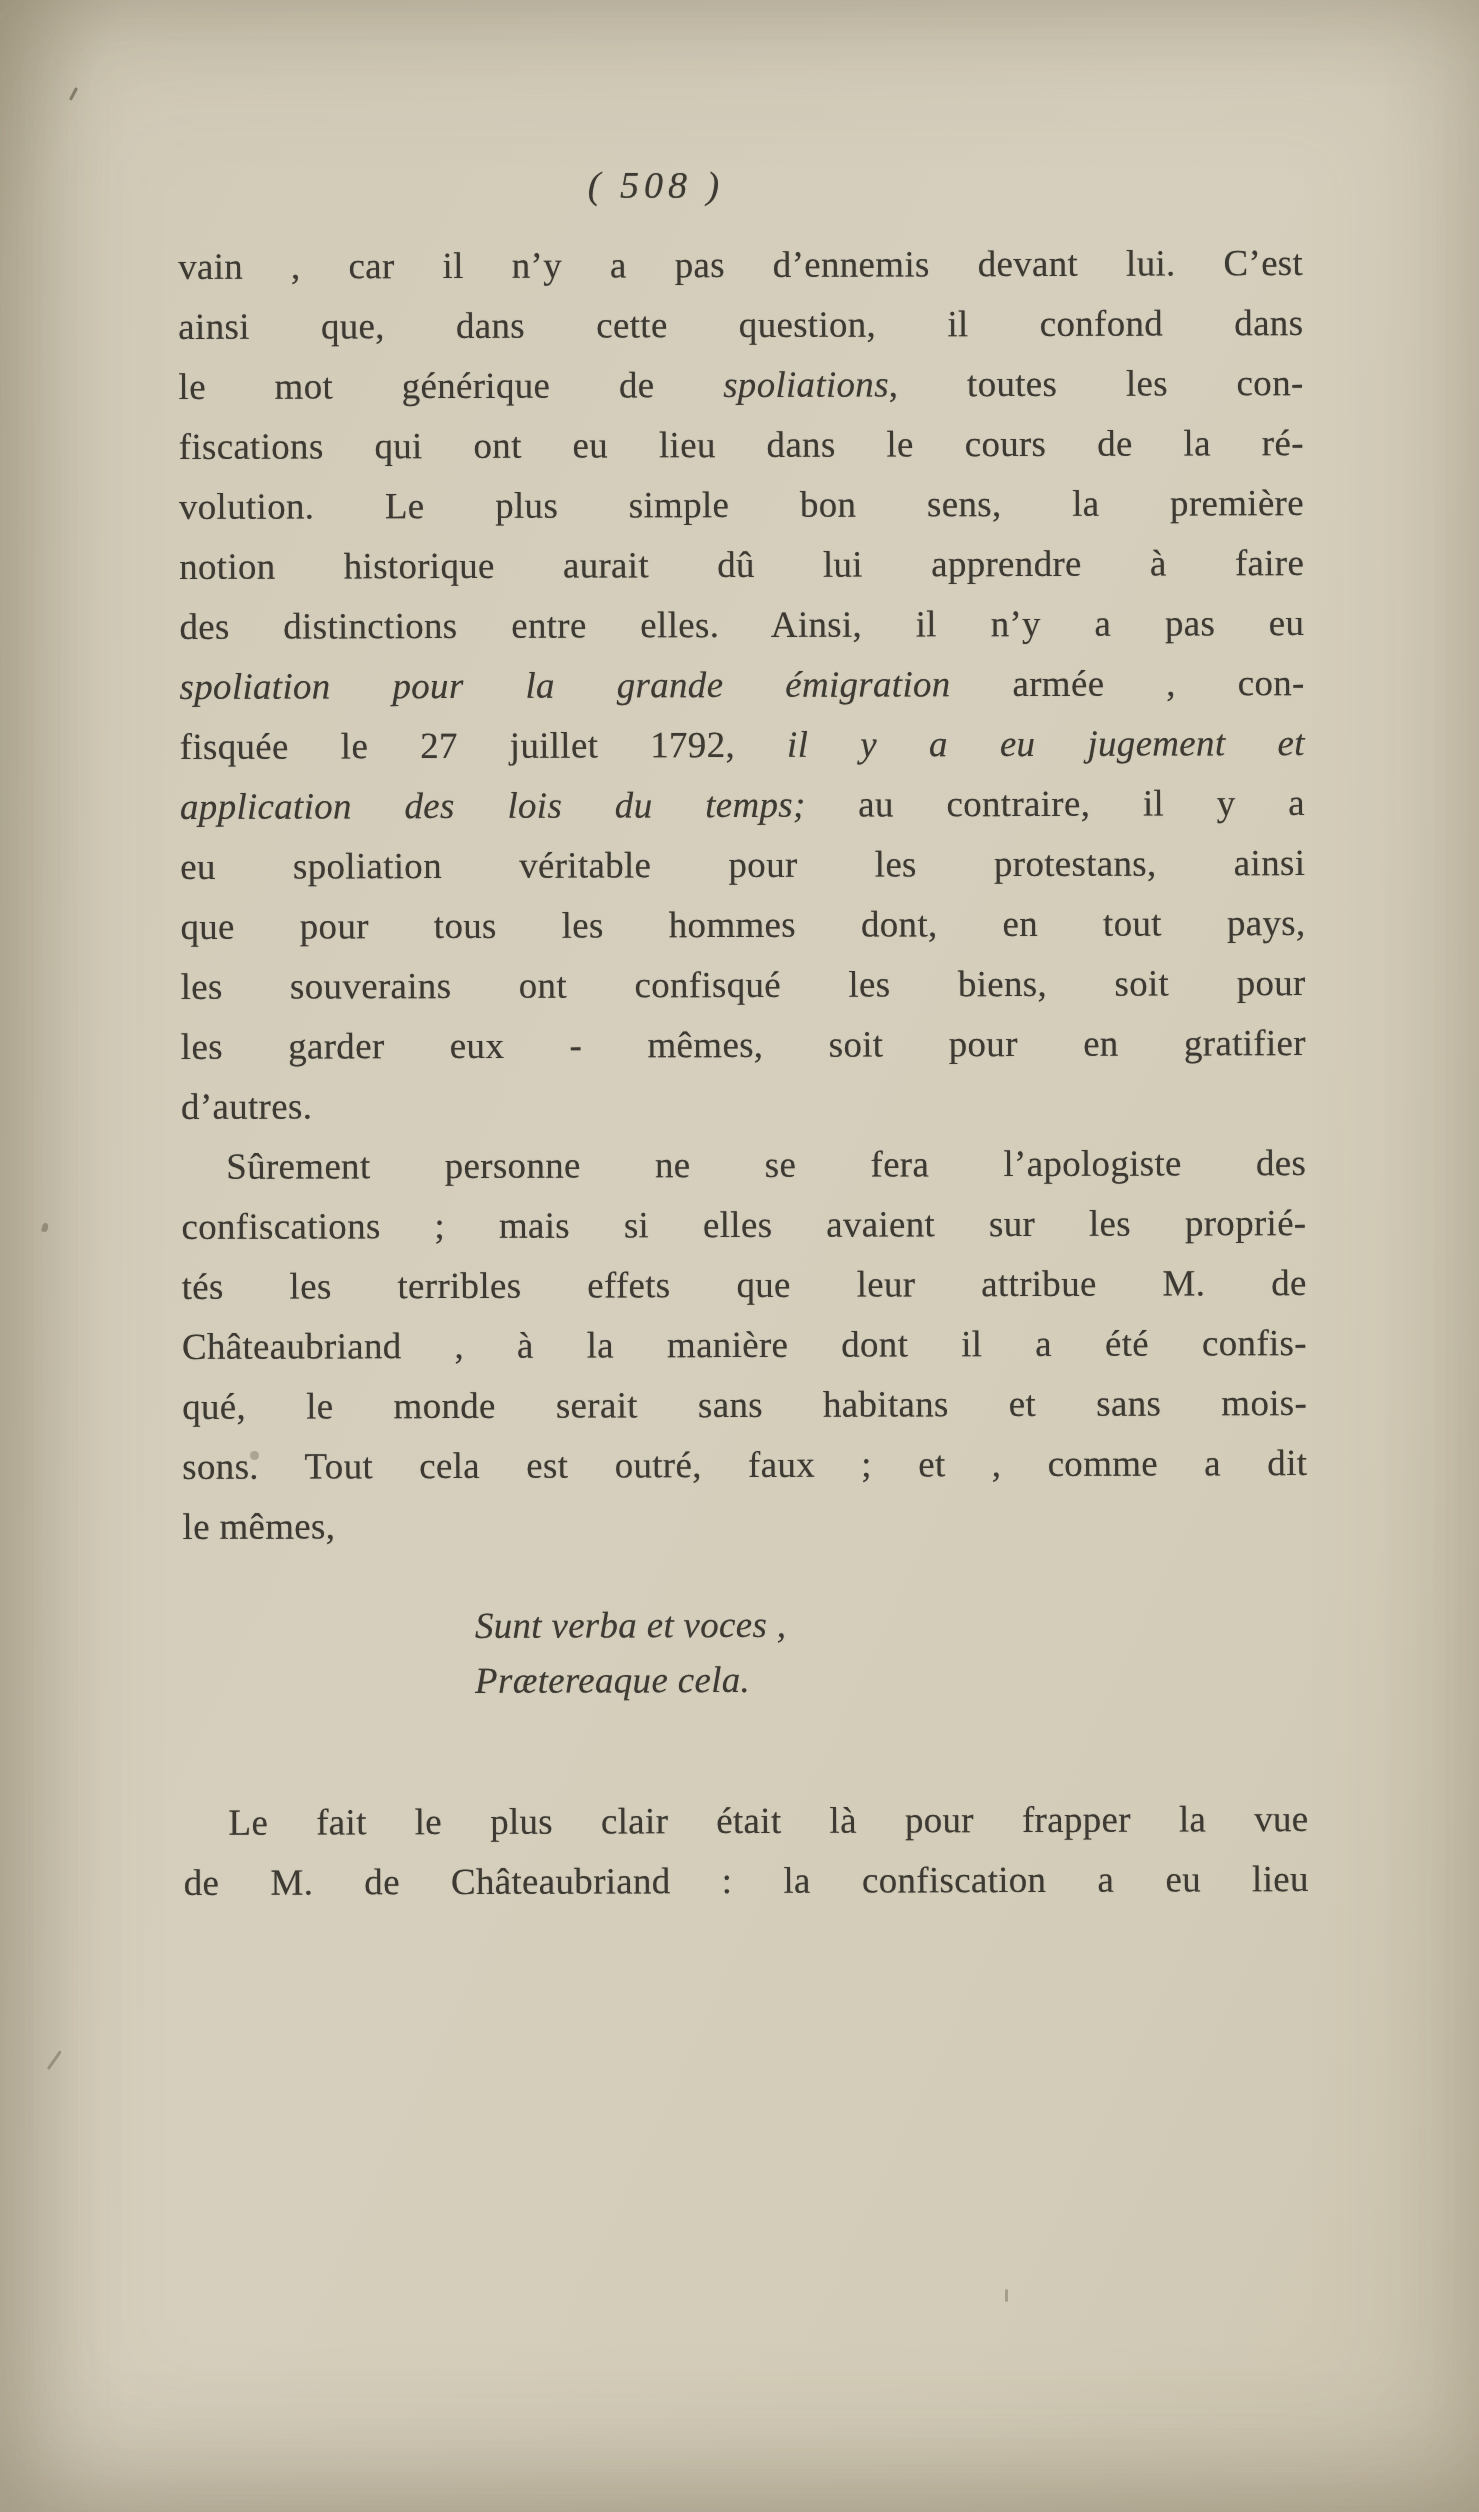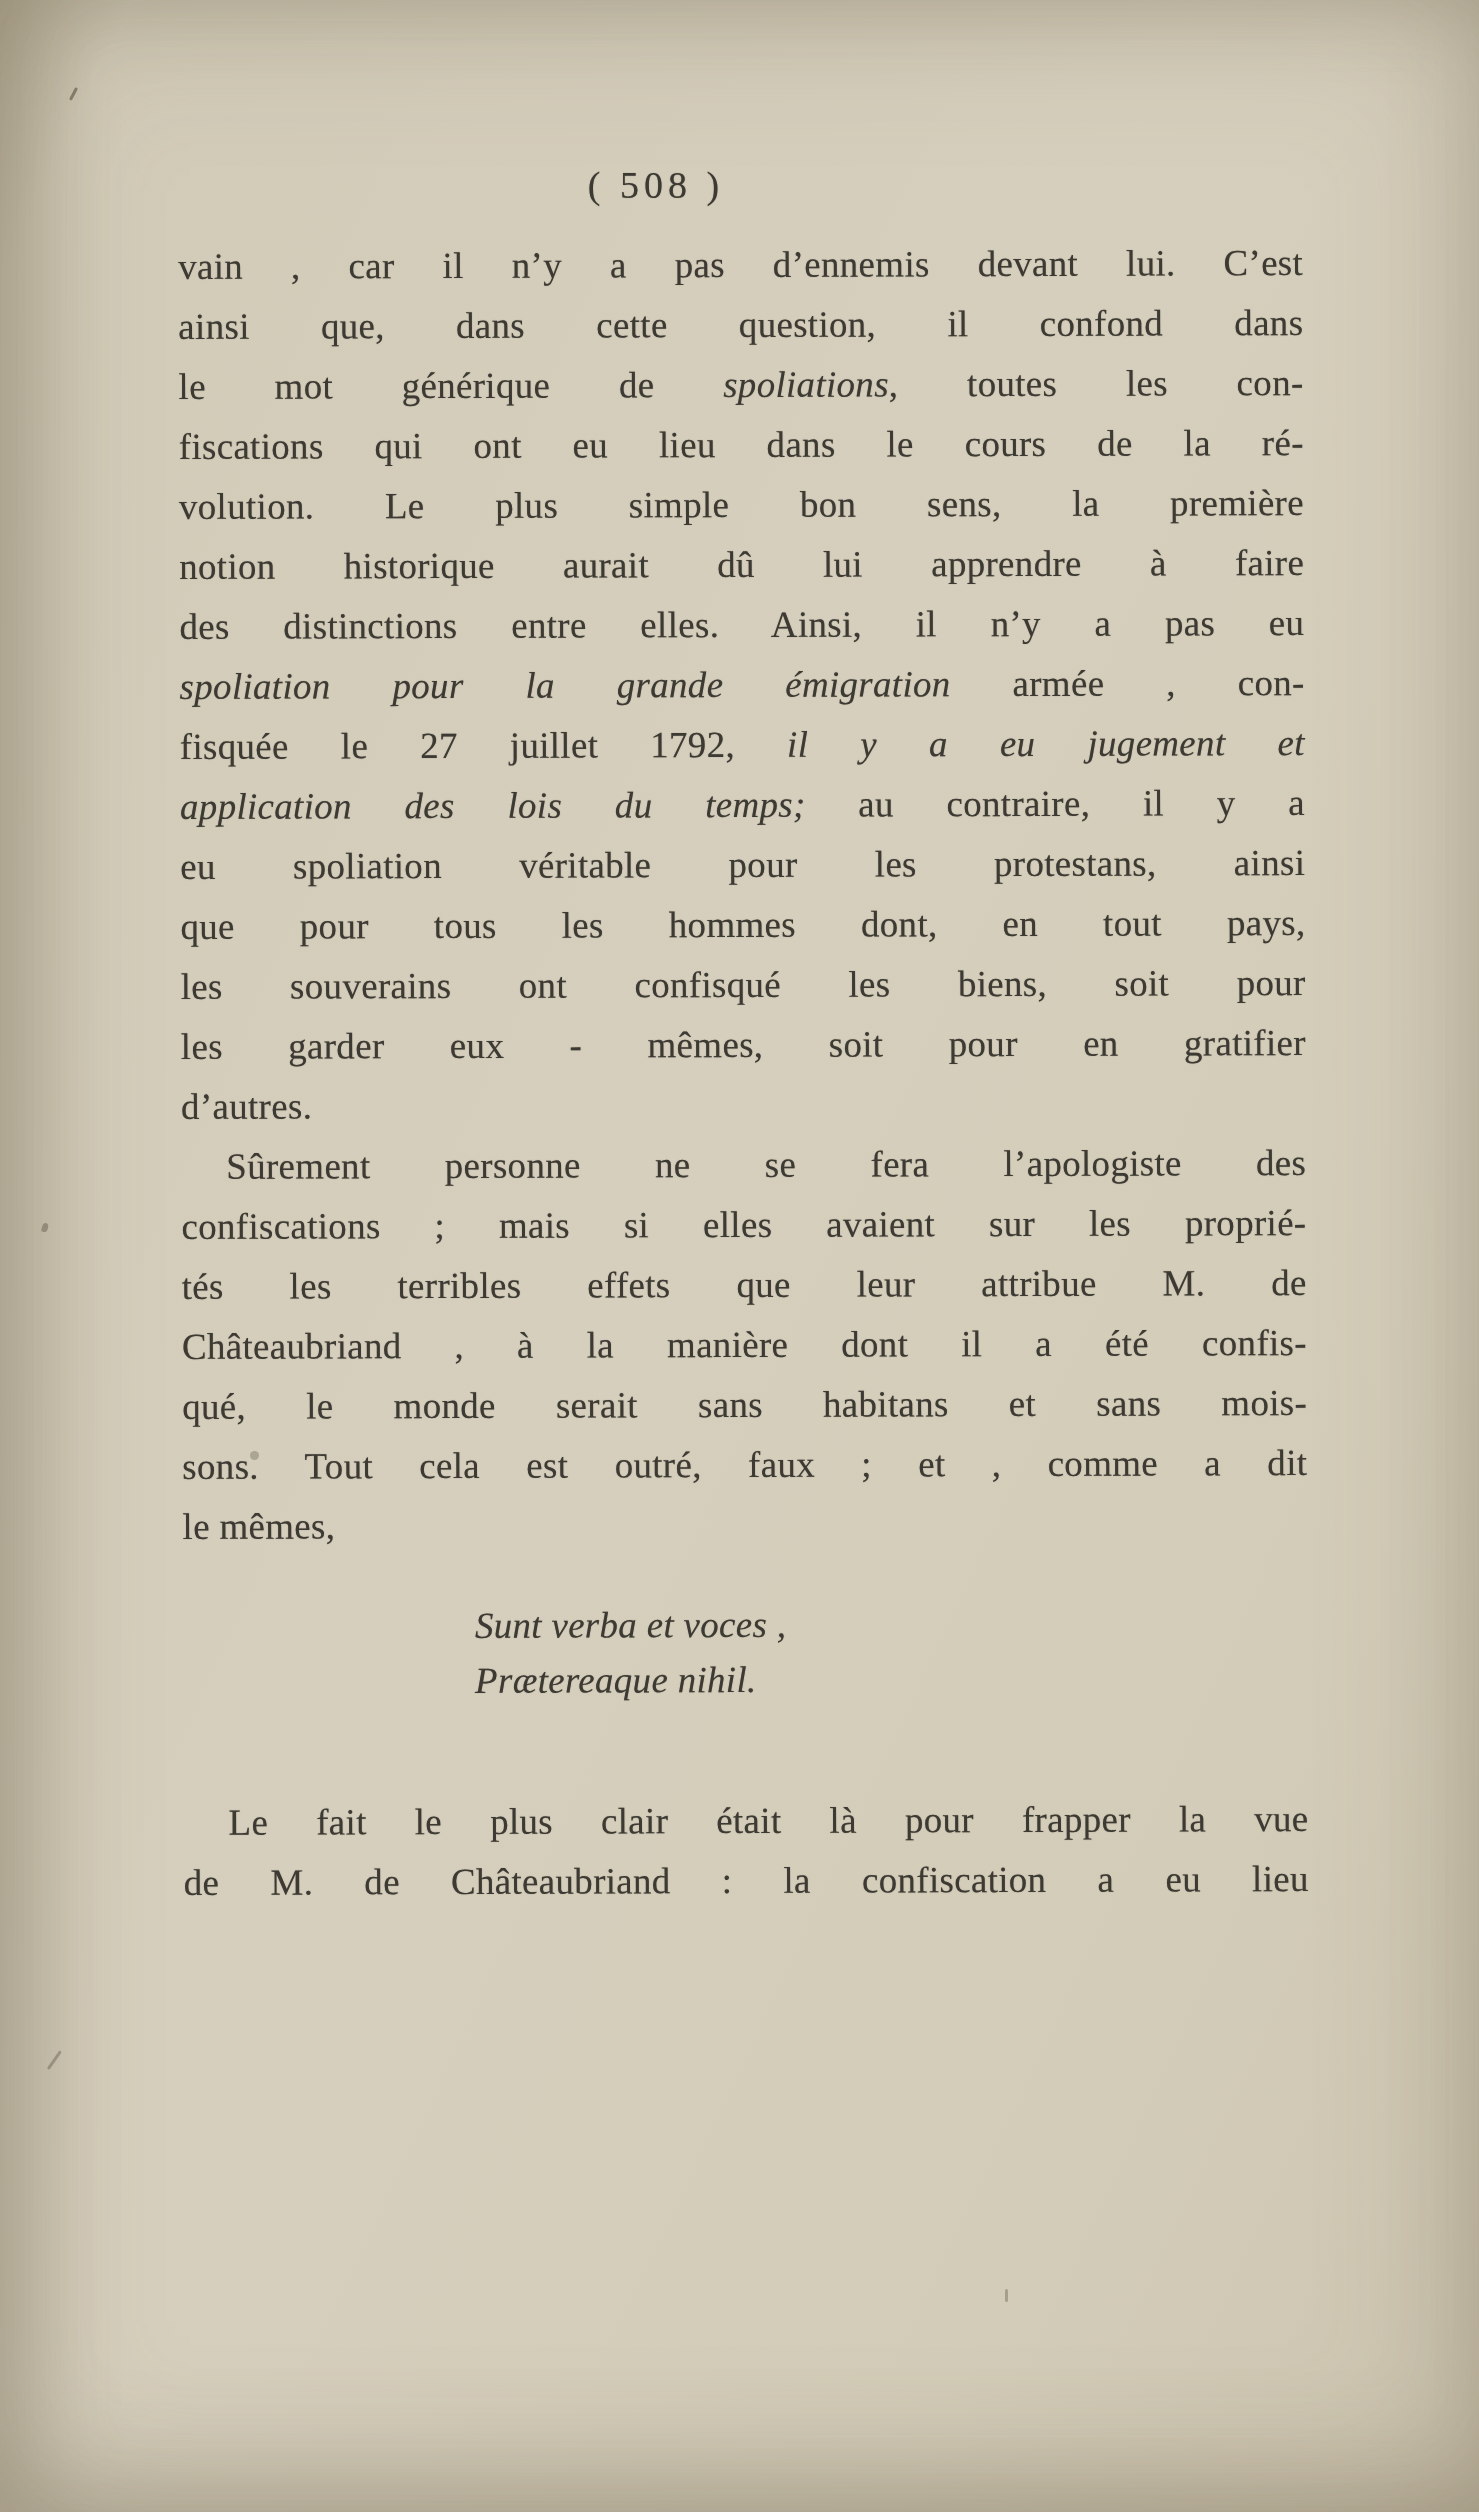--- a/index.html
+++ b/index.html
@@ -24,20 +24,21 @@
   }
 
   .header-line {
     position: absolute;
     top: 163px; left: 98px; width: 1116px;
     text-align: center;
     font-size: 38px;
     letter-spacing: 5px;
     color: var(--ink);
     text-shadow: 0 0 1px rgba(62, 58, 48, 0.55);
+    font-style: italic;
   }
 
   .text-block {
     position: absolute;
     left: 178px; top: 235px; width: 1125px;
     transform: rotate(-0.2deg);
     transform-origin: 50% 0;
     color: var(--ink);
     font-size: 37px;
     text-shadow: 0 0 1px rgba(62, 58, 48, 0.5);
@@ -92,21 +93,21 @@
       <div class="line left"><span class="rm">d’autres.</span></div>
       <div class="line indent justify"><span class="rm">Sûrement personne ne se fera l’apologiste des</span></div>
       <div class="line justify"><span class="rm">confiscations ; mais si elles avaient sur les proprié-</span></div>
       <div class="line justify"><span class="rm">tés les terribles effets que leur attribue M. de</span></div>
       <div class="line justify"><span class="rm">Châteaubriand , à la manière dont il a été confis-</span></div>
       <div class="line justify"><span class="rm">qué, le monde serait sans habitans et sans mois-</span></div>
       <div class="line justify"><span class="rm">sons. Tout cela est outré, faux ; et , comme a dit</span></div>
       <div class="line left"><span class="rm">le mêmes,</span></div>
       <div class="line blank"></div>
       <div class="line verse left"><span class="it">Sunt verba et voces ,</span></div>
-      <div class="line verse left"><span class="it">Prætereaque nihil.</span></div>
+      <div class="line verse left"><span class="it">Prætereaque cela.</span></div>
       <div class="line blank"></div>
       <div class="line blank"></div>
       <div class="line indent justify"><span class="rm">Le fait le plus clair était là pour frapper la vue</span></div>
       <div class="line justify"><span class="rm">de M. de Châteaubriand : la confiscation a eu lieu</span></div>
     </div>
 
   <div class="mark tl"></div>
   <div class="mark leftc"></div>
   <div class="mark corner"></div>
   <div class="mark blot"></div>

